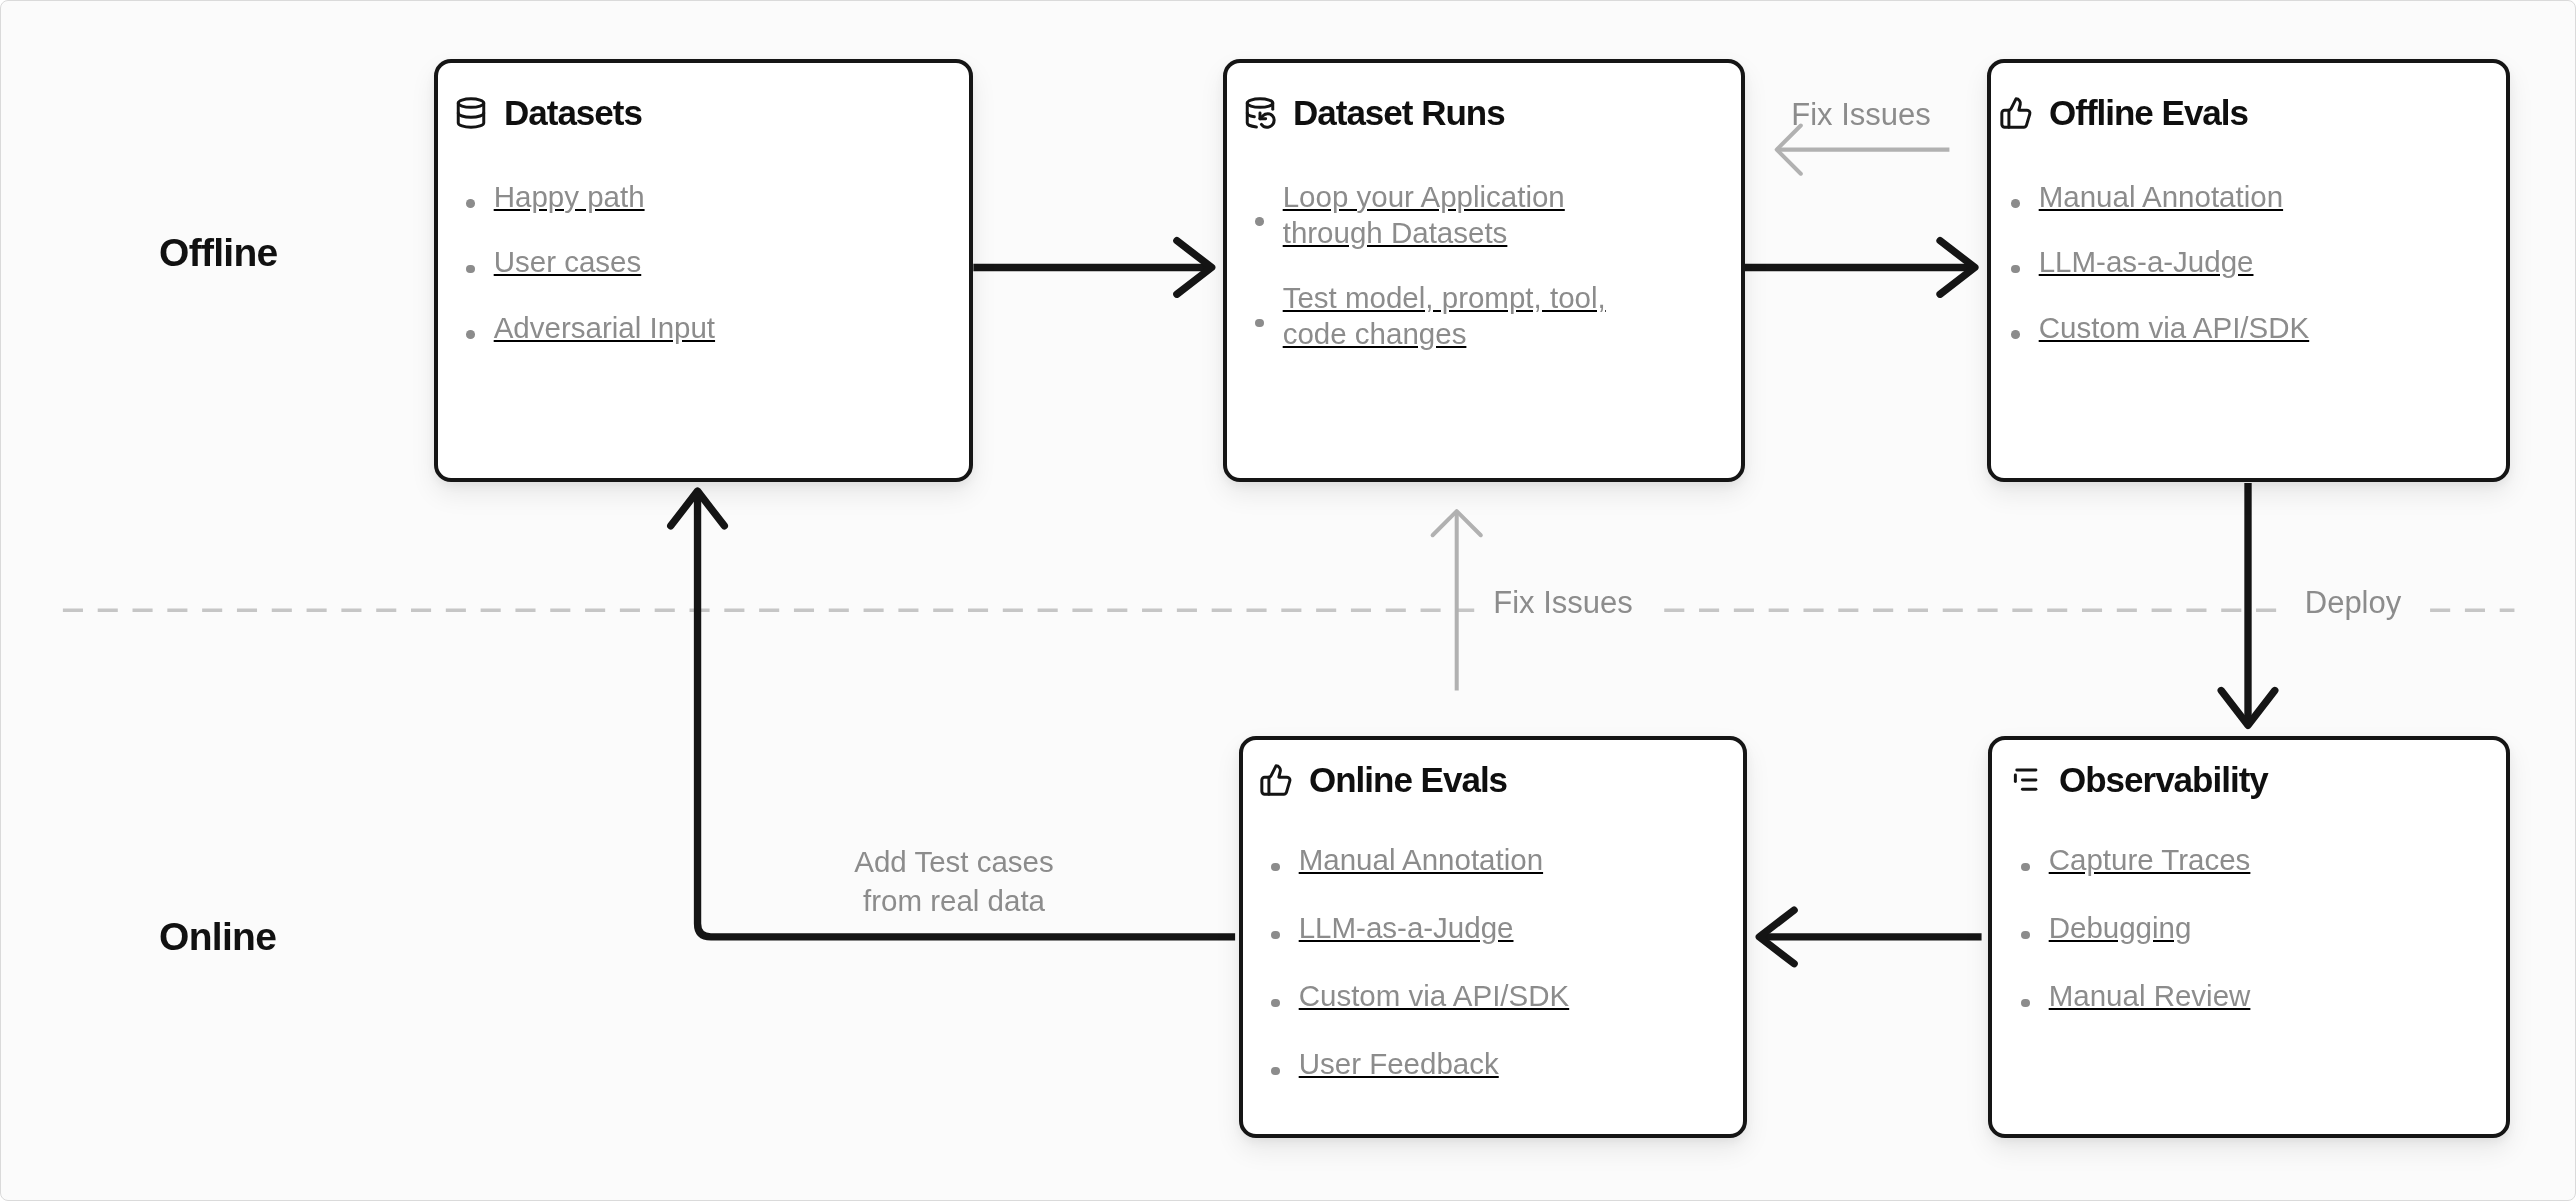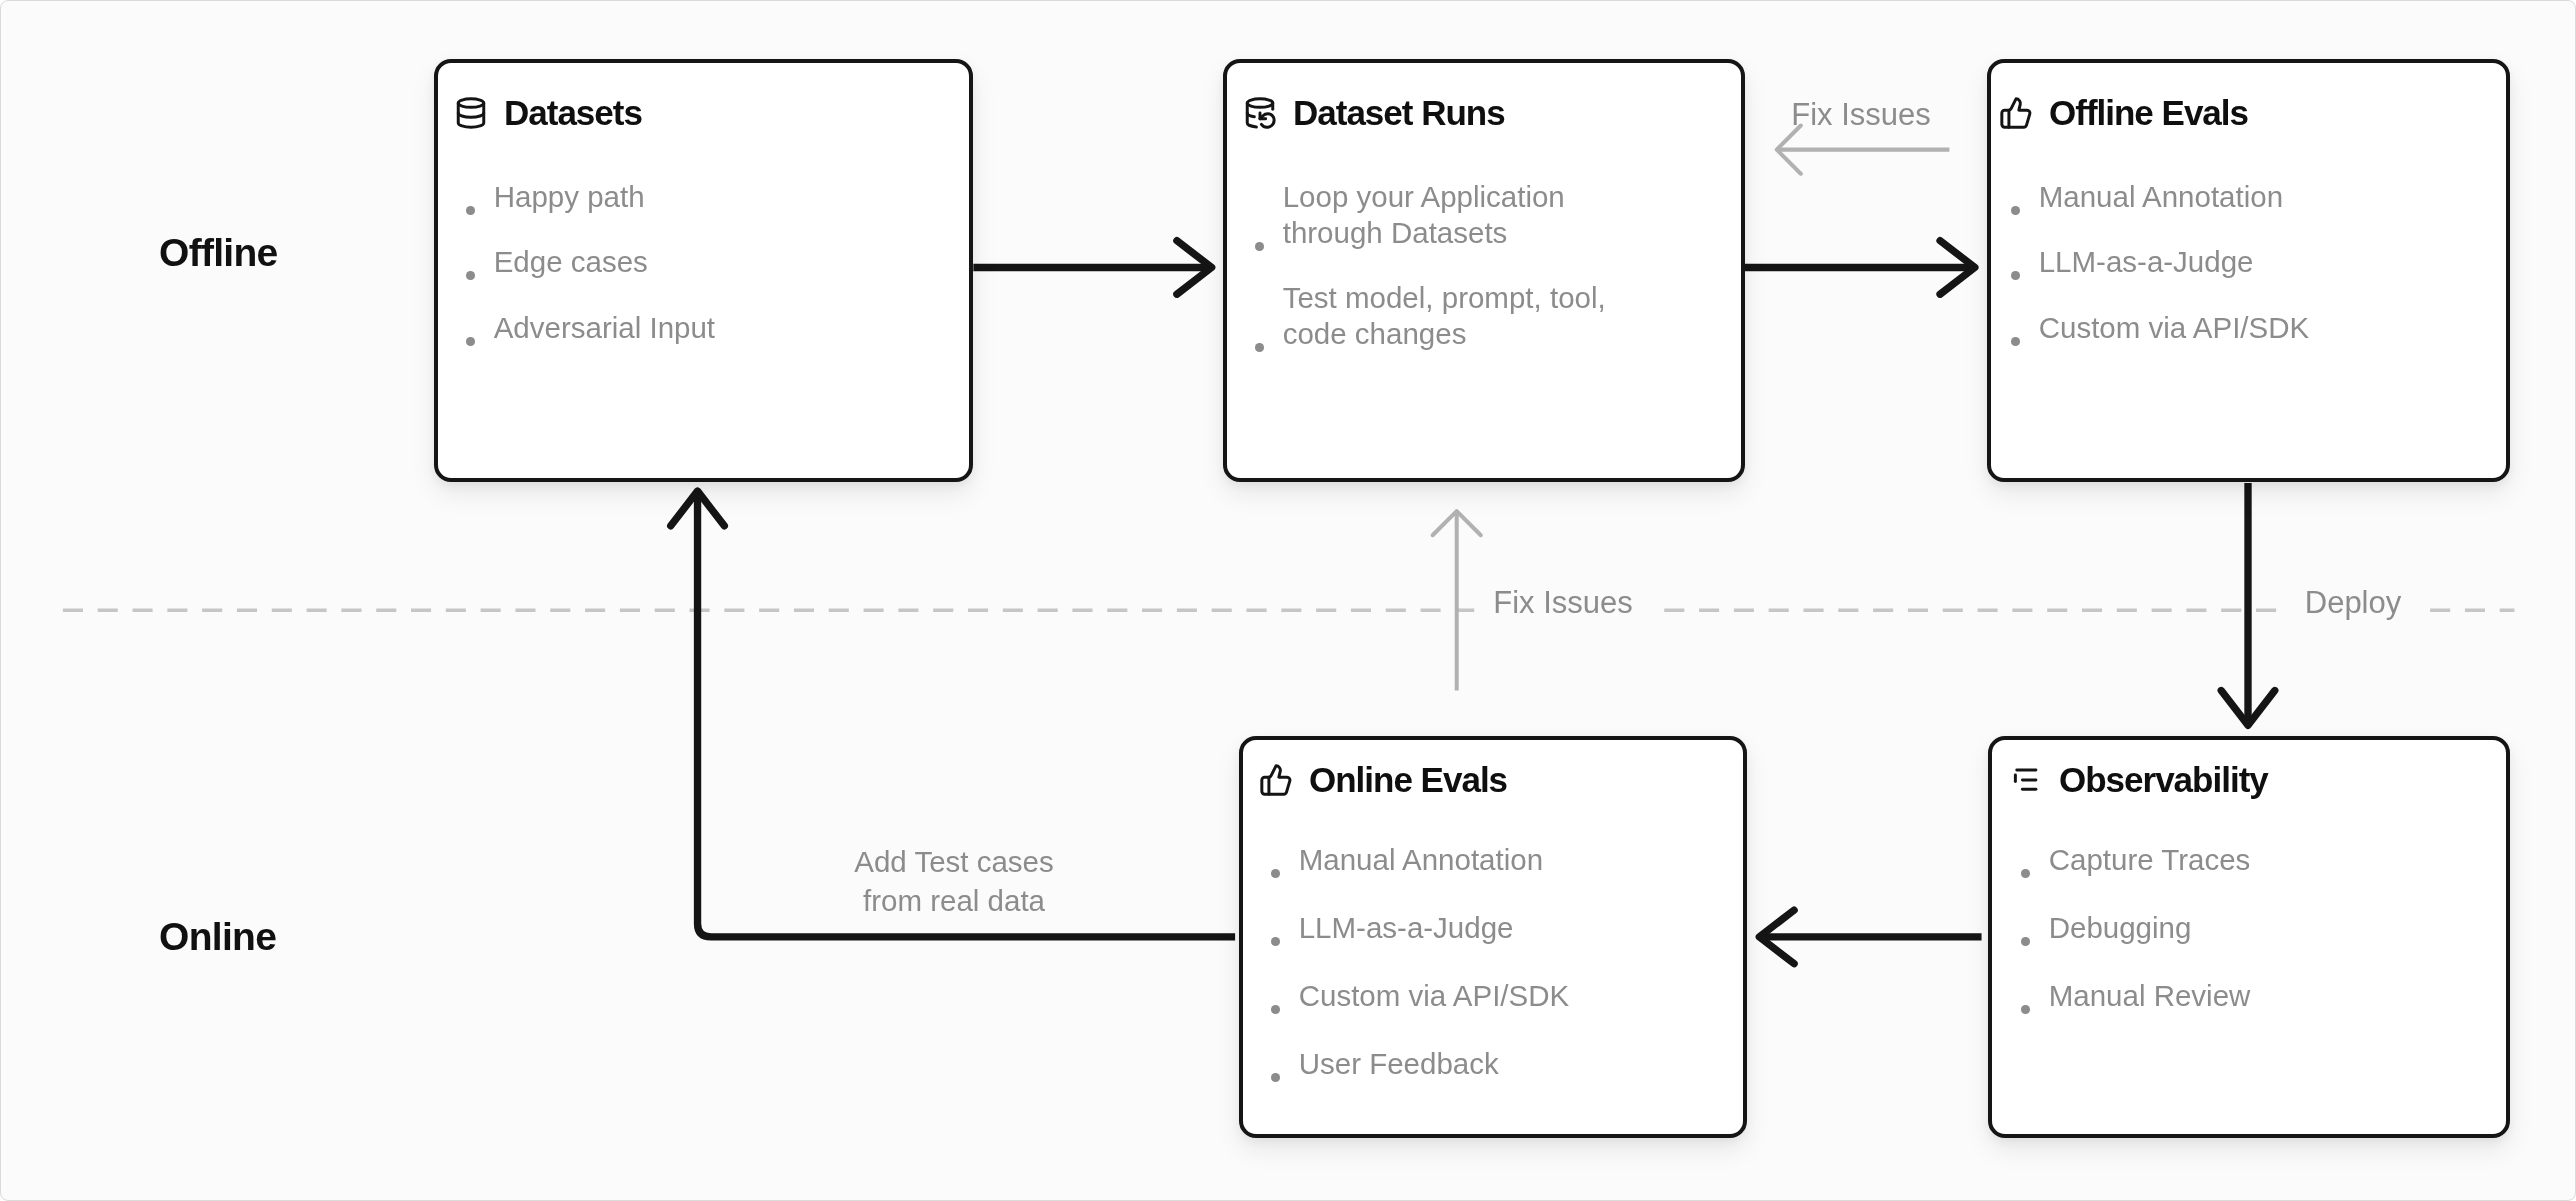--- a/index.html
+++ b/index.html
@@ -73,23 +73,24 @@
   .box-list {
     list-style: none;
     display: flex;
     flex-direction: column;
     gap: 29.5px;
   }
   .box--online-evals .box-list,
   .box--observability .box-list { gap: 32px; }
   .box-list li {
     display: flex;
-    align-items: flex-end;
+    align-items: center;
     gap: 19px;
     padding-left: 12px;
+    text-decoration: underline;
   }
   .bullet-dot {
     flex: 0 0 auto;
     width: 8.7px;
     height: 8.7px;
     margin-top: 14px;
     border-radius: 50%;
     background: #8c8c8c;
   }
   .item-text {
@@ -188,21 +189,21 @@
       </span>
       <span class="box-title">Datasets</span>
     </div>
     <ul class="box-list">
       <li>
           <span class="bullet-dot"></span>
           <span class="item-text">Happy path</span>
         </li>
       <li>
           <span class="bullet-dot"></span>
-          <span class="item-text">Edge cases</span>
+          <span class="item-text">User cases</span>
         </li>
       <li>
           <span class="bullet-dot"></span>
           <span class="item-text">Adversarial Input</span>
         </li>
     </ul>
   </div>
 
   <div class="box box--dataset-runs">
     <div class="box-title-row">

